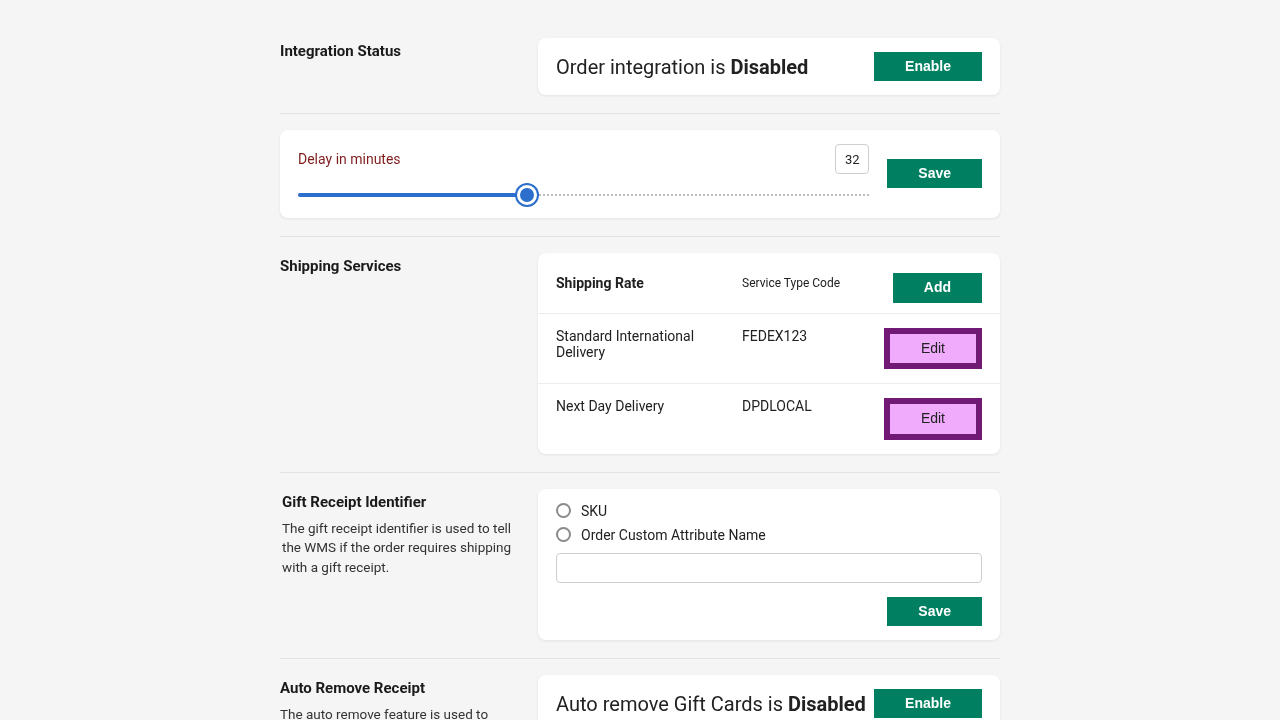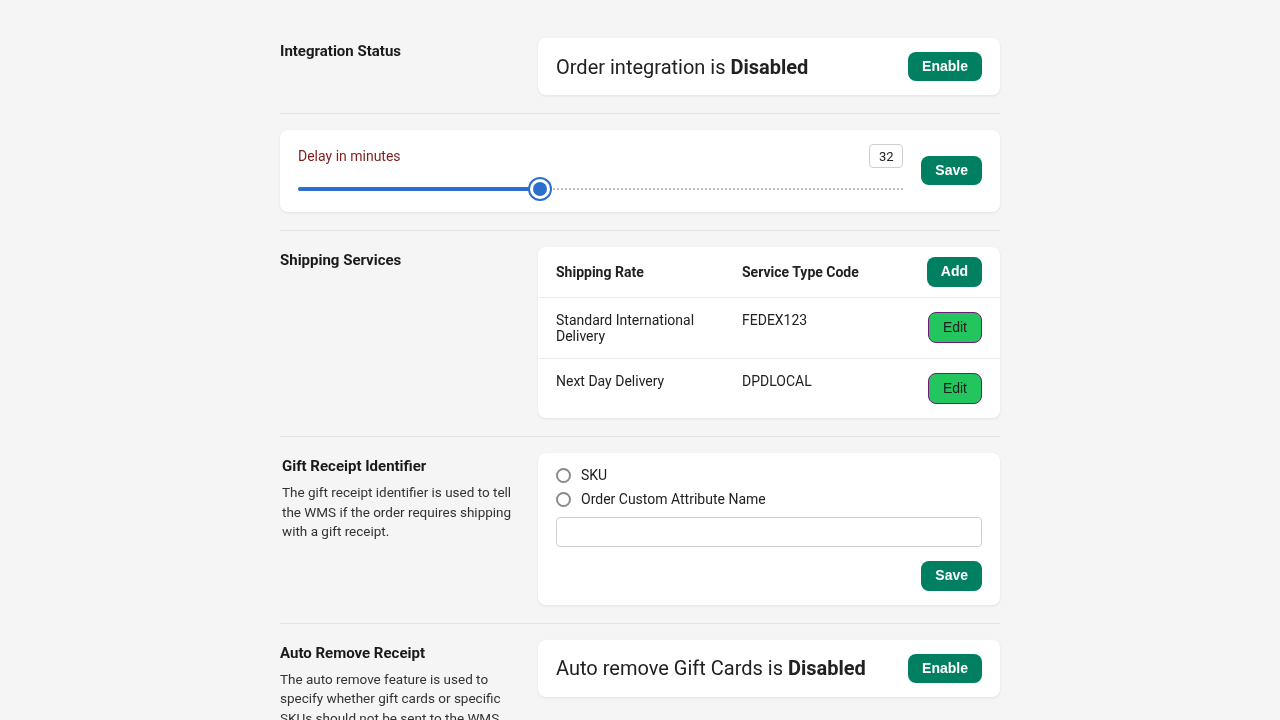--- a/index.html
+++ b/index.html
@@ -57,35 +57,35 @@
     justify-content: space-between;
     padding: 14px 18px;
   }
   .card-pad {
     padding: 14px 18px;
   }
   .btn {
     display: inline-flex;
     align-items: center;
     justify-content: center;
-    border-radius: 8px;
+    border-radius: 0;
     font-size: 14px;
     font-weight: 600;
-    padding: 7px 14px;
+    padding: 7px 31px;
     cursor: pointer;
     border: none;
     line-height: 1.1;
   }
   .btn-green {
     background: #008060;
     color: #fff;
   }
   .btn-outline {
-    background: #22c55e;
-    border: 1px solid #701a75;
+    background: #f0abfc;
+    border: 6px solid #701a75;
     color: #212121;
     font-weight: 500;
   }
   .status-line { font-size: 20px; }
   .status-line b, .bold { font-weight: 700; }
 
   
   .delay-card {
     display: flex;
     align-items: center;
@@ -95,21 +95,21 @@
   .delay-left { flex: 1; }
   .delay-top {
     display: flex;
     align-items: center;
     justify-content: space-between;
     margin-bottom: 14px;
   }
   .delay-label { font-size: 14px; color: #7f1d1d; }
   .delay-value {
     width: 34px;
-    height: 24px;
+    height: 30px;
     border: 1px solid #cfcfcf;
     border-radius: 4px;
     display: flex;
     align-items: center;
     justify-content: center;
     font-size: 13px;
     color: #222;
   }
   .slider {
     position: relative;
@@ -140,22 +140,22 @@
     transform: translateX(-50%);
   }
 
   
   .ship-header {
     display: flex;
     align-items: center;
     padding: 10px 18px;
   }
   .ship-col1 { flex: 0 0 186px; font-weight: 700; font-size: 14px; }
-  .ship-col2 { flex: 1; font-weight: 700; font-size: 14px; }
-  .ship-col3 { flex: 0 0 auto; }
+  .ship-col2 { flex: 1; font-weight: 400; font-size: 12px; }
+  .ship-col3 { flex: 0 0 auto; margin-top: 10px; }
   .ship-row {
     display: flex;
     align-items: flex-start;
     padding: 14px 18px;
     border-top: 1px solid #ececec;
     font-size: 14px;
   }
   .ship-row .c1 { flex: 0 0 186px; }
   .ship-row .c2 { flex: 1; }
   .ship-row .c3 { flex: 0 0 auto; }

